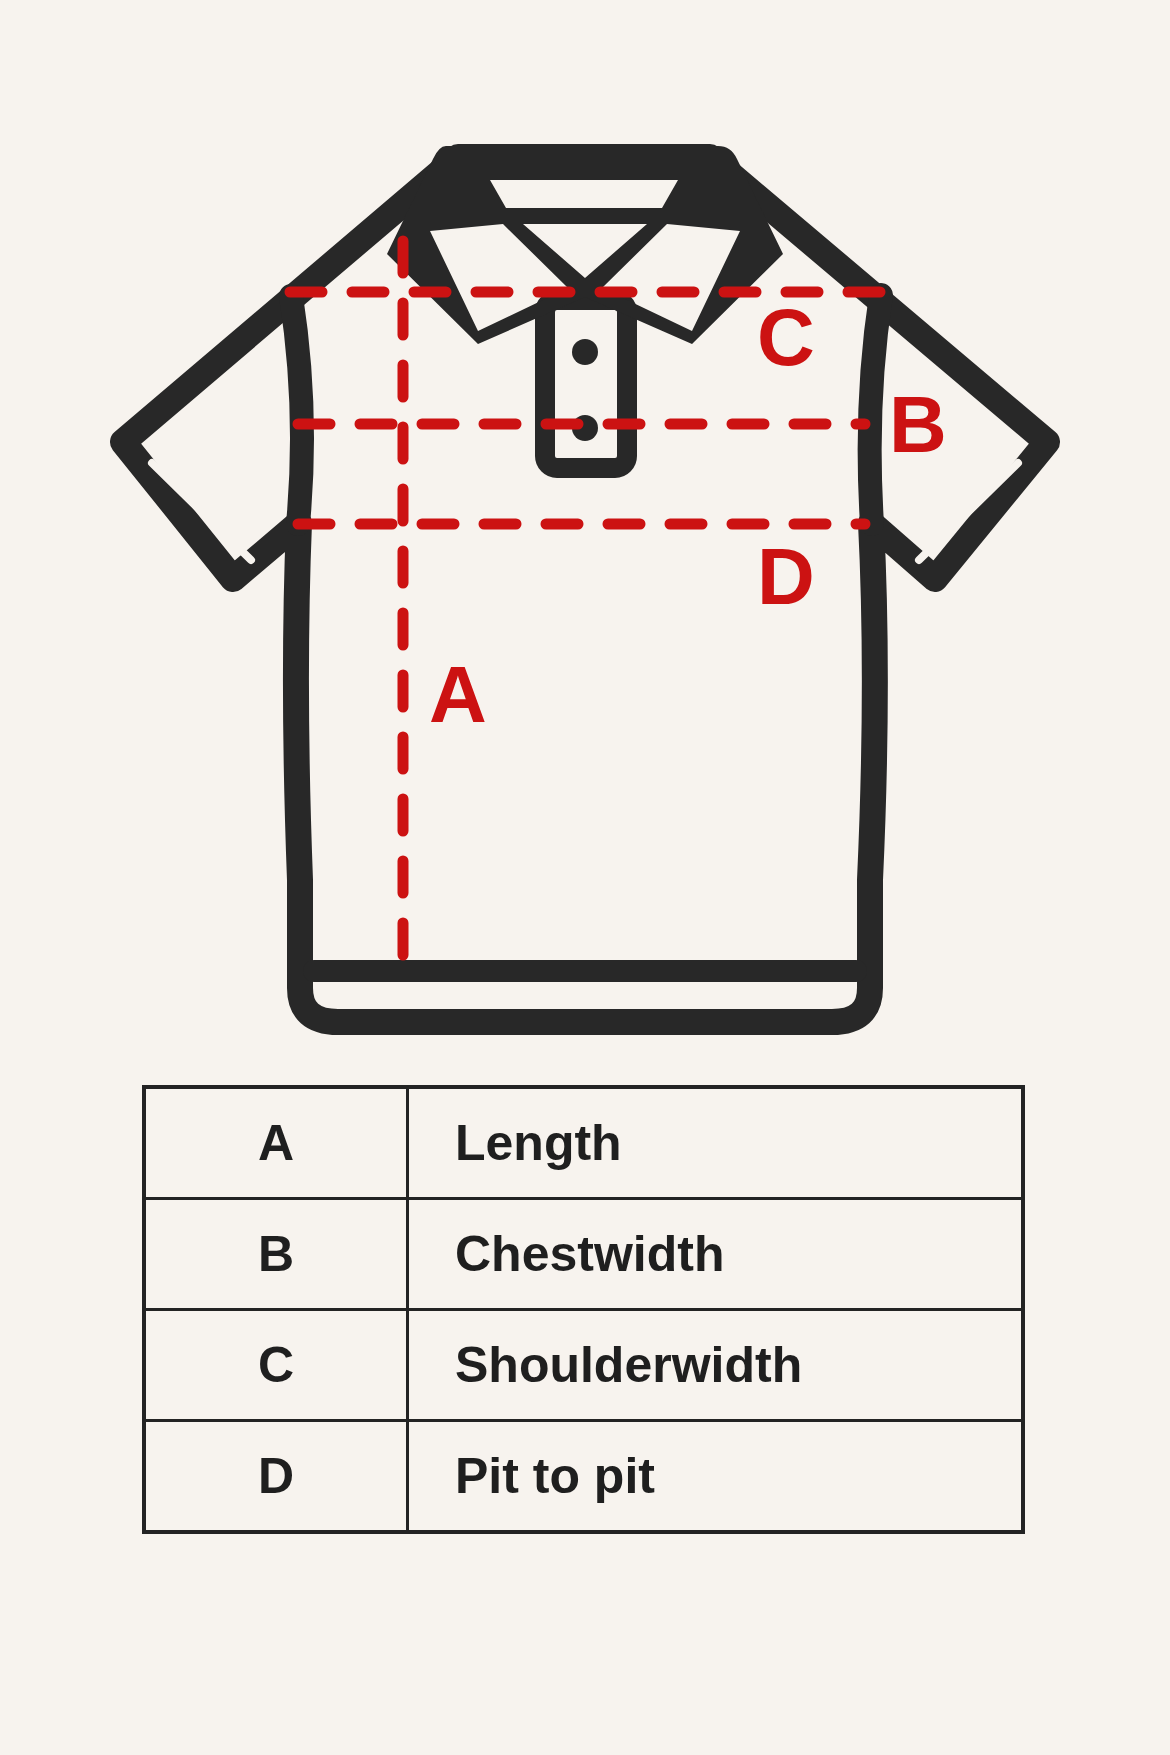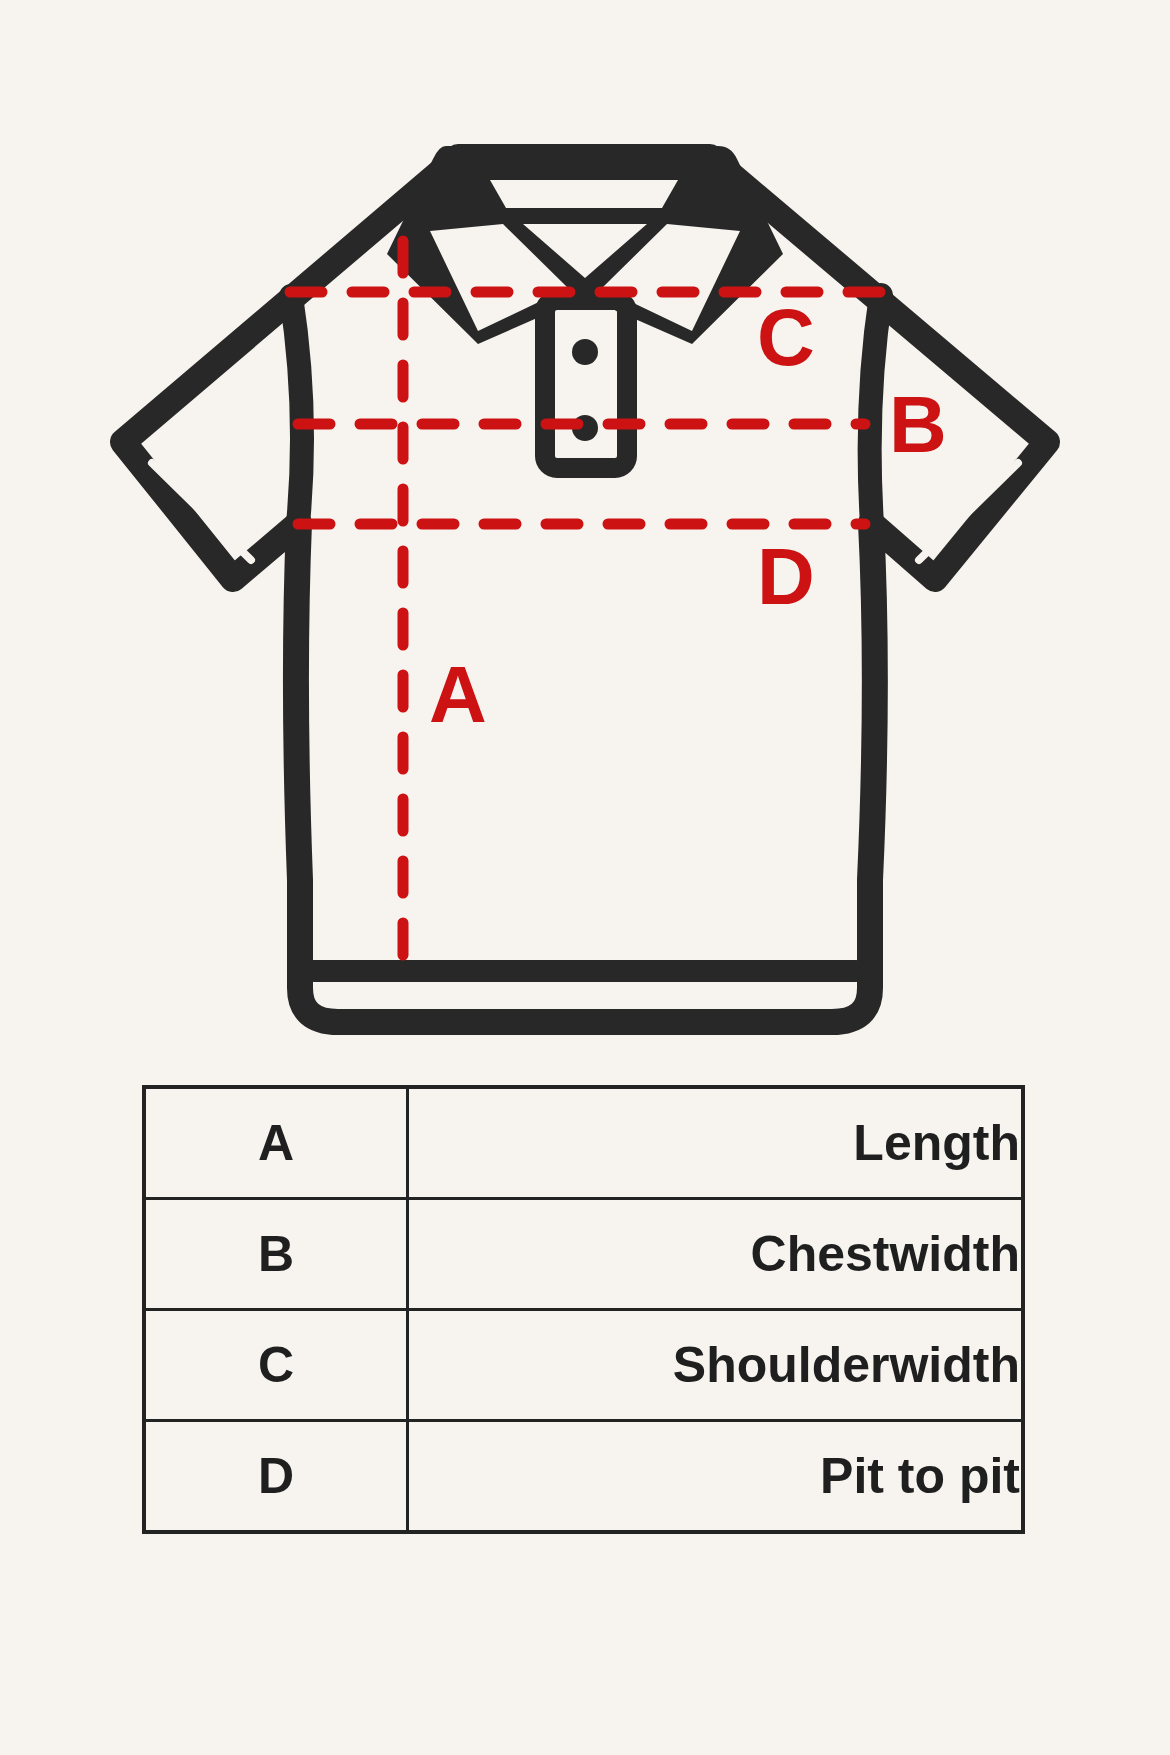--- a/index.html
+++ b/index.html
@@ -40,21 +40,21 @@
     font-weight: 700;
     font-family: "Liberation Sans", sans-serif;
     vertical-align: middle;
   }
   table.legend td.key {
     width: 258px;
     text-align: center;
   }
   table.legend td.desc {
     padding-left: 46px;
-    text-align: right;
+    text-align: left;
   }
 </style>
 </head>
 <body>
 
 <div class="diagram-wrap">
   <svg width="1170" height="1060" viewBox="0 0 1170 1060">
 
     <path d="M 123,442
          L 458,157

